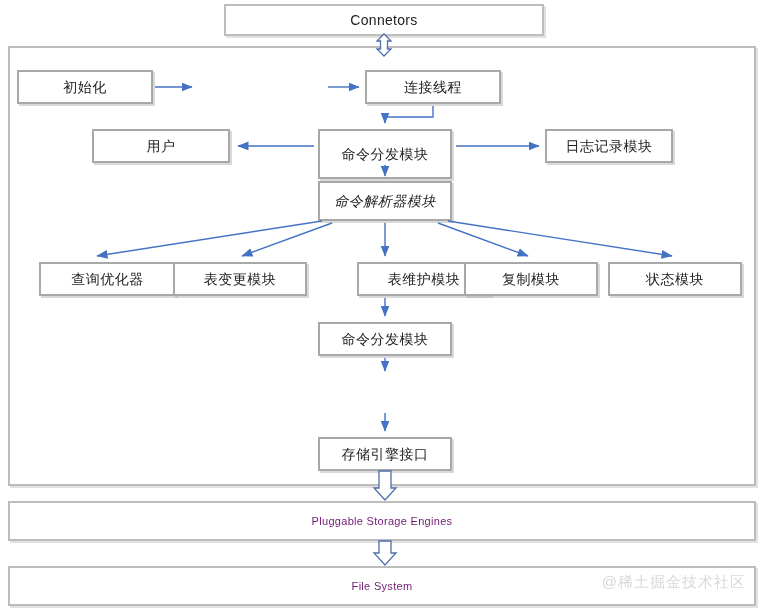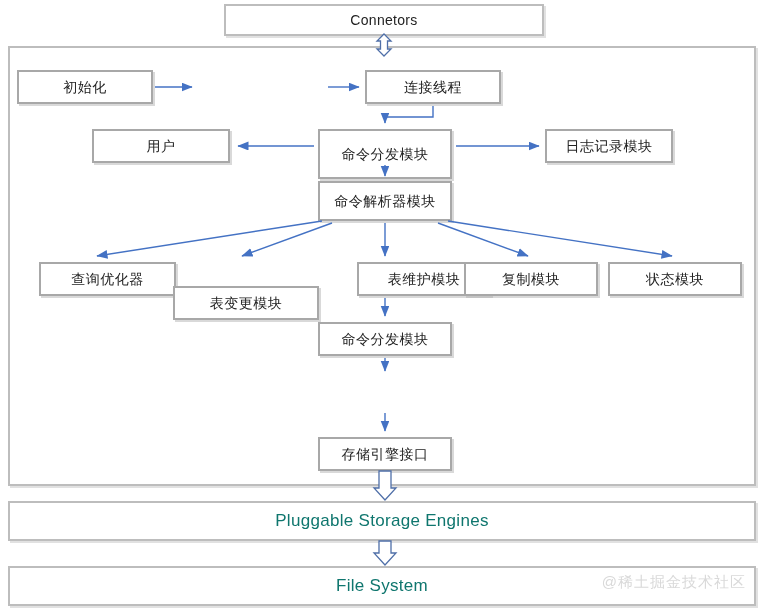--- a/index.html
+++ b/index.html
@@ -28,34 +28,35 @@
     justify-content: center;
     text-align: left;
     color: #222222;
     font-size: 14px;
     line-height: 18px;
     letter-spacing: 0.5px;
   }
   .node.wrap {
     line-height: 17px;
     padding: 0 6px;
+    font-style: italic;
   }
   .band {
     position: absolute;
     box-sizing: border-box;
     background: #ffffff;
     border: 2px solid #bdbdbd;
     box-shadow: 2px 2px 0 rgba(180,180,180,0.4);
   }
   .band-label {
     position: absolute;
     width: 100%;
     text-align: center;
-    font-size: 17px;
-    color: #0f766e;
+    font-size: 11px;
+    color: #701a75;
     top: 50%;
     transform: translateY(-50%);
     letter-spacing: 0.3px;
   }
   .container {
     position: absolute;
     box-sizing: border-box;
     background: #ffffff;
     border: 2px solid #bdbdbd;
     box-shadow: 2px 2px 0 rgba(180,180,180,0.4);
@@ -110,21 +111,21 @@
     <span>日志记录模块</span>
   </div>
 
   <div class="node wrap" style="left:318px; top:181px; width:134px; height:40px;">
     <span>命令解析器模块</span>
   </div>
 
   <div class="node" style="left:27px; top:262px; width:137px; height:34px;margin-left:12px;">
     <span>查询优化器</span>
   </div>
-  <div class="node" style="left:173px; top:262px; width:146px; height:34px;margin-top:24px;">
+  <div class="node" style="left:173px; top:262px; width:134px; height:34px;">
     <span>表变更模块</span>
   </div>
   <div class="node" style="left:318px; top:262px; width:134px; height:34px;margin-left:39px;">
     <span>表维护模块</span>
   </div>
   <div class="node" style="left:608px; top:262px; width:134px; height:34px;">
     <span>状态模块</span>
   </div>
   <div class="node" style="left:464px; top:262px; width:134px; height:34px;">
     <span>复制模块</span>

